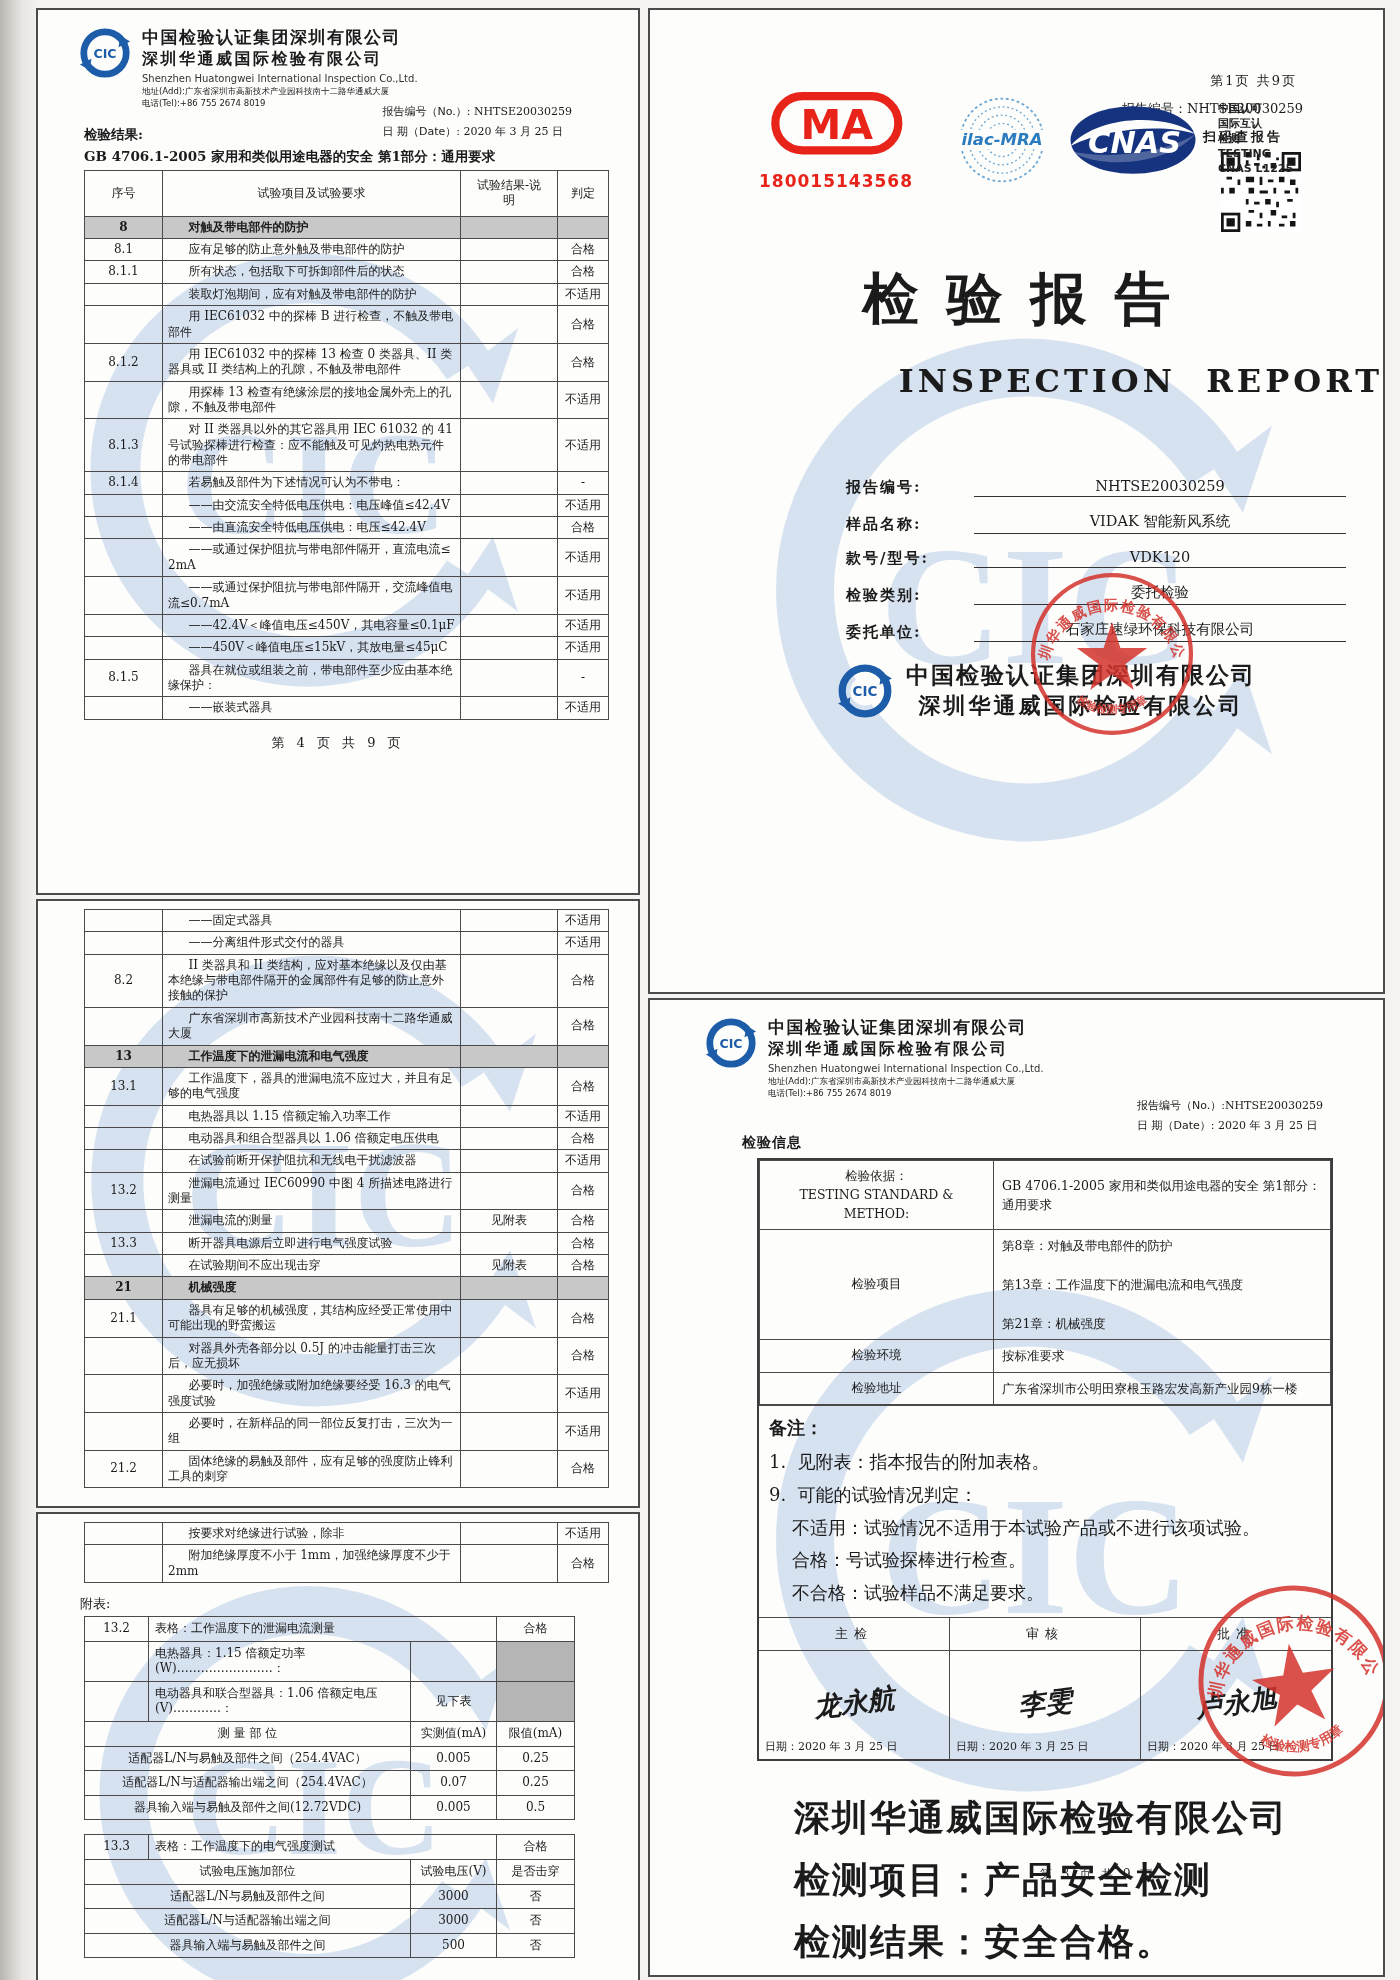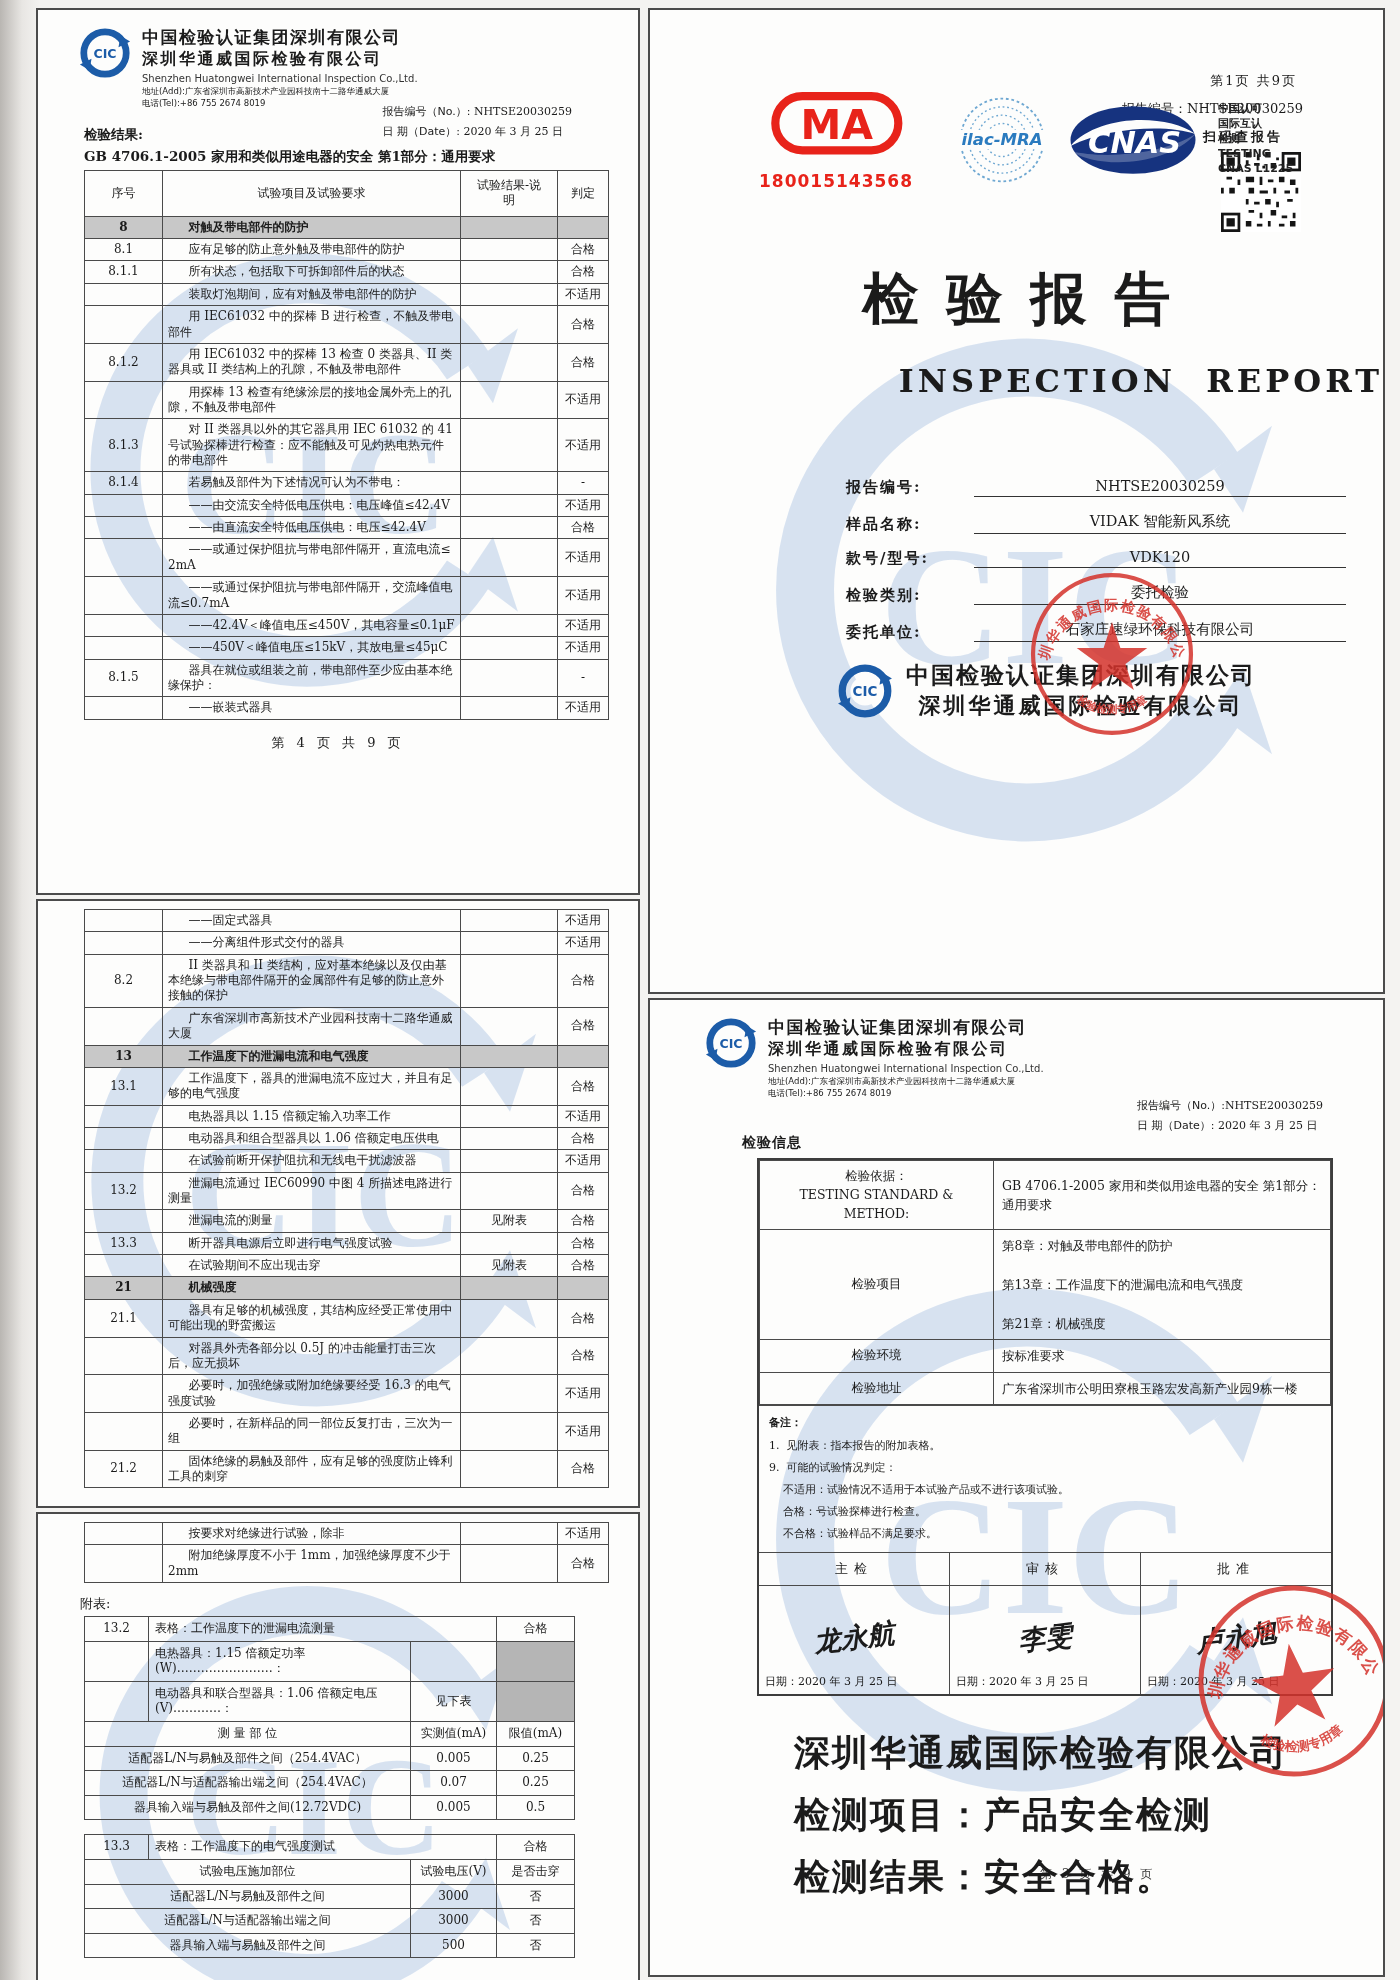--- a/index.html
+++ b/index.html
@@ -71,21 +71,21 @@
   .cover-co .b2{font-size:22px;font-weight:bold;letter-spacing:3px;text-align:center}
 
   
   #page3 .meta{right:60px;top:96px}
   .info-label{margin:34px 0 6px 92px;font-size:14px;font-weight:bold;letter-spacing:1px;font-family:"DejaVu Serif",serif}
   .info-wrap{margin-left:107px;width:576px;border:2px solid #3d3d3d;font-family:"DejaVu Serif",serif}
   table.info{border-collapse:collapse;table-layout:fixed;width:100%;font-size:12.5px}
   .info td{border:1px solid #4a4a4a;padding:6px 8px;vertical-align:middle}
   .info td.i-label{width:234px;text-align:center;white-space:pre-line;line-height:1.5}
   .info td.i-value{white-space:pre-line;line-height:1.55;text-align:left}
-  .notes{border-top:1px solid #4a4a4a;padding:8px 8px 10px 10px;font-size:11px;line-height:1.55}
+  .notes{border-top:1px solid #4a4a4a;padding:8px 8px 10px 10px;font-size:18px;line-height:1.55}
   .notes-label{font-weight:bold;margin-bottom:6px}
   .notes .note-line{white-space:pre-wrap;margin-top:5px}
   .sign-grid{border-top:1px solid #4a4a4a;display:flex}
   .sg-col{flex:1;border-right:1px solid #4a4a4a;display:flex;flex-direction:column}
   .sg-col:last-child{border-right:none}
   .sg-h{border-bottom:1px solid #4a4a4a;text-align:center;font-size:13px;padding:7px 0;letter-spacing:6px}
   .sg-b{height:108px;position:relative}
   .sig{position:absolute;left:50%;top:34px;transform:translateX(-50%) rotate(-7deg);
        font-family:"DejaVu Serif",serif;font-style:italic;font-size:27px;font-weight:bold;white-space:nowrap}
   .sg-date{position:absolute;left:6px;bottom:5px;font-size:11px;white-space:nowrap}

